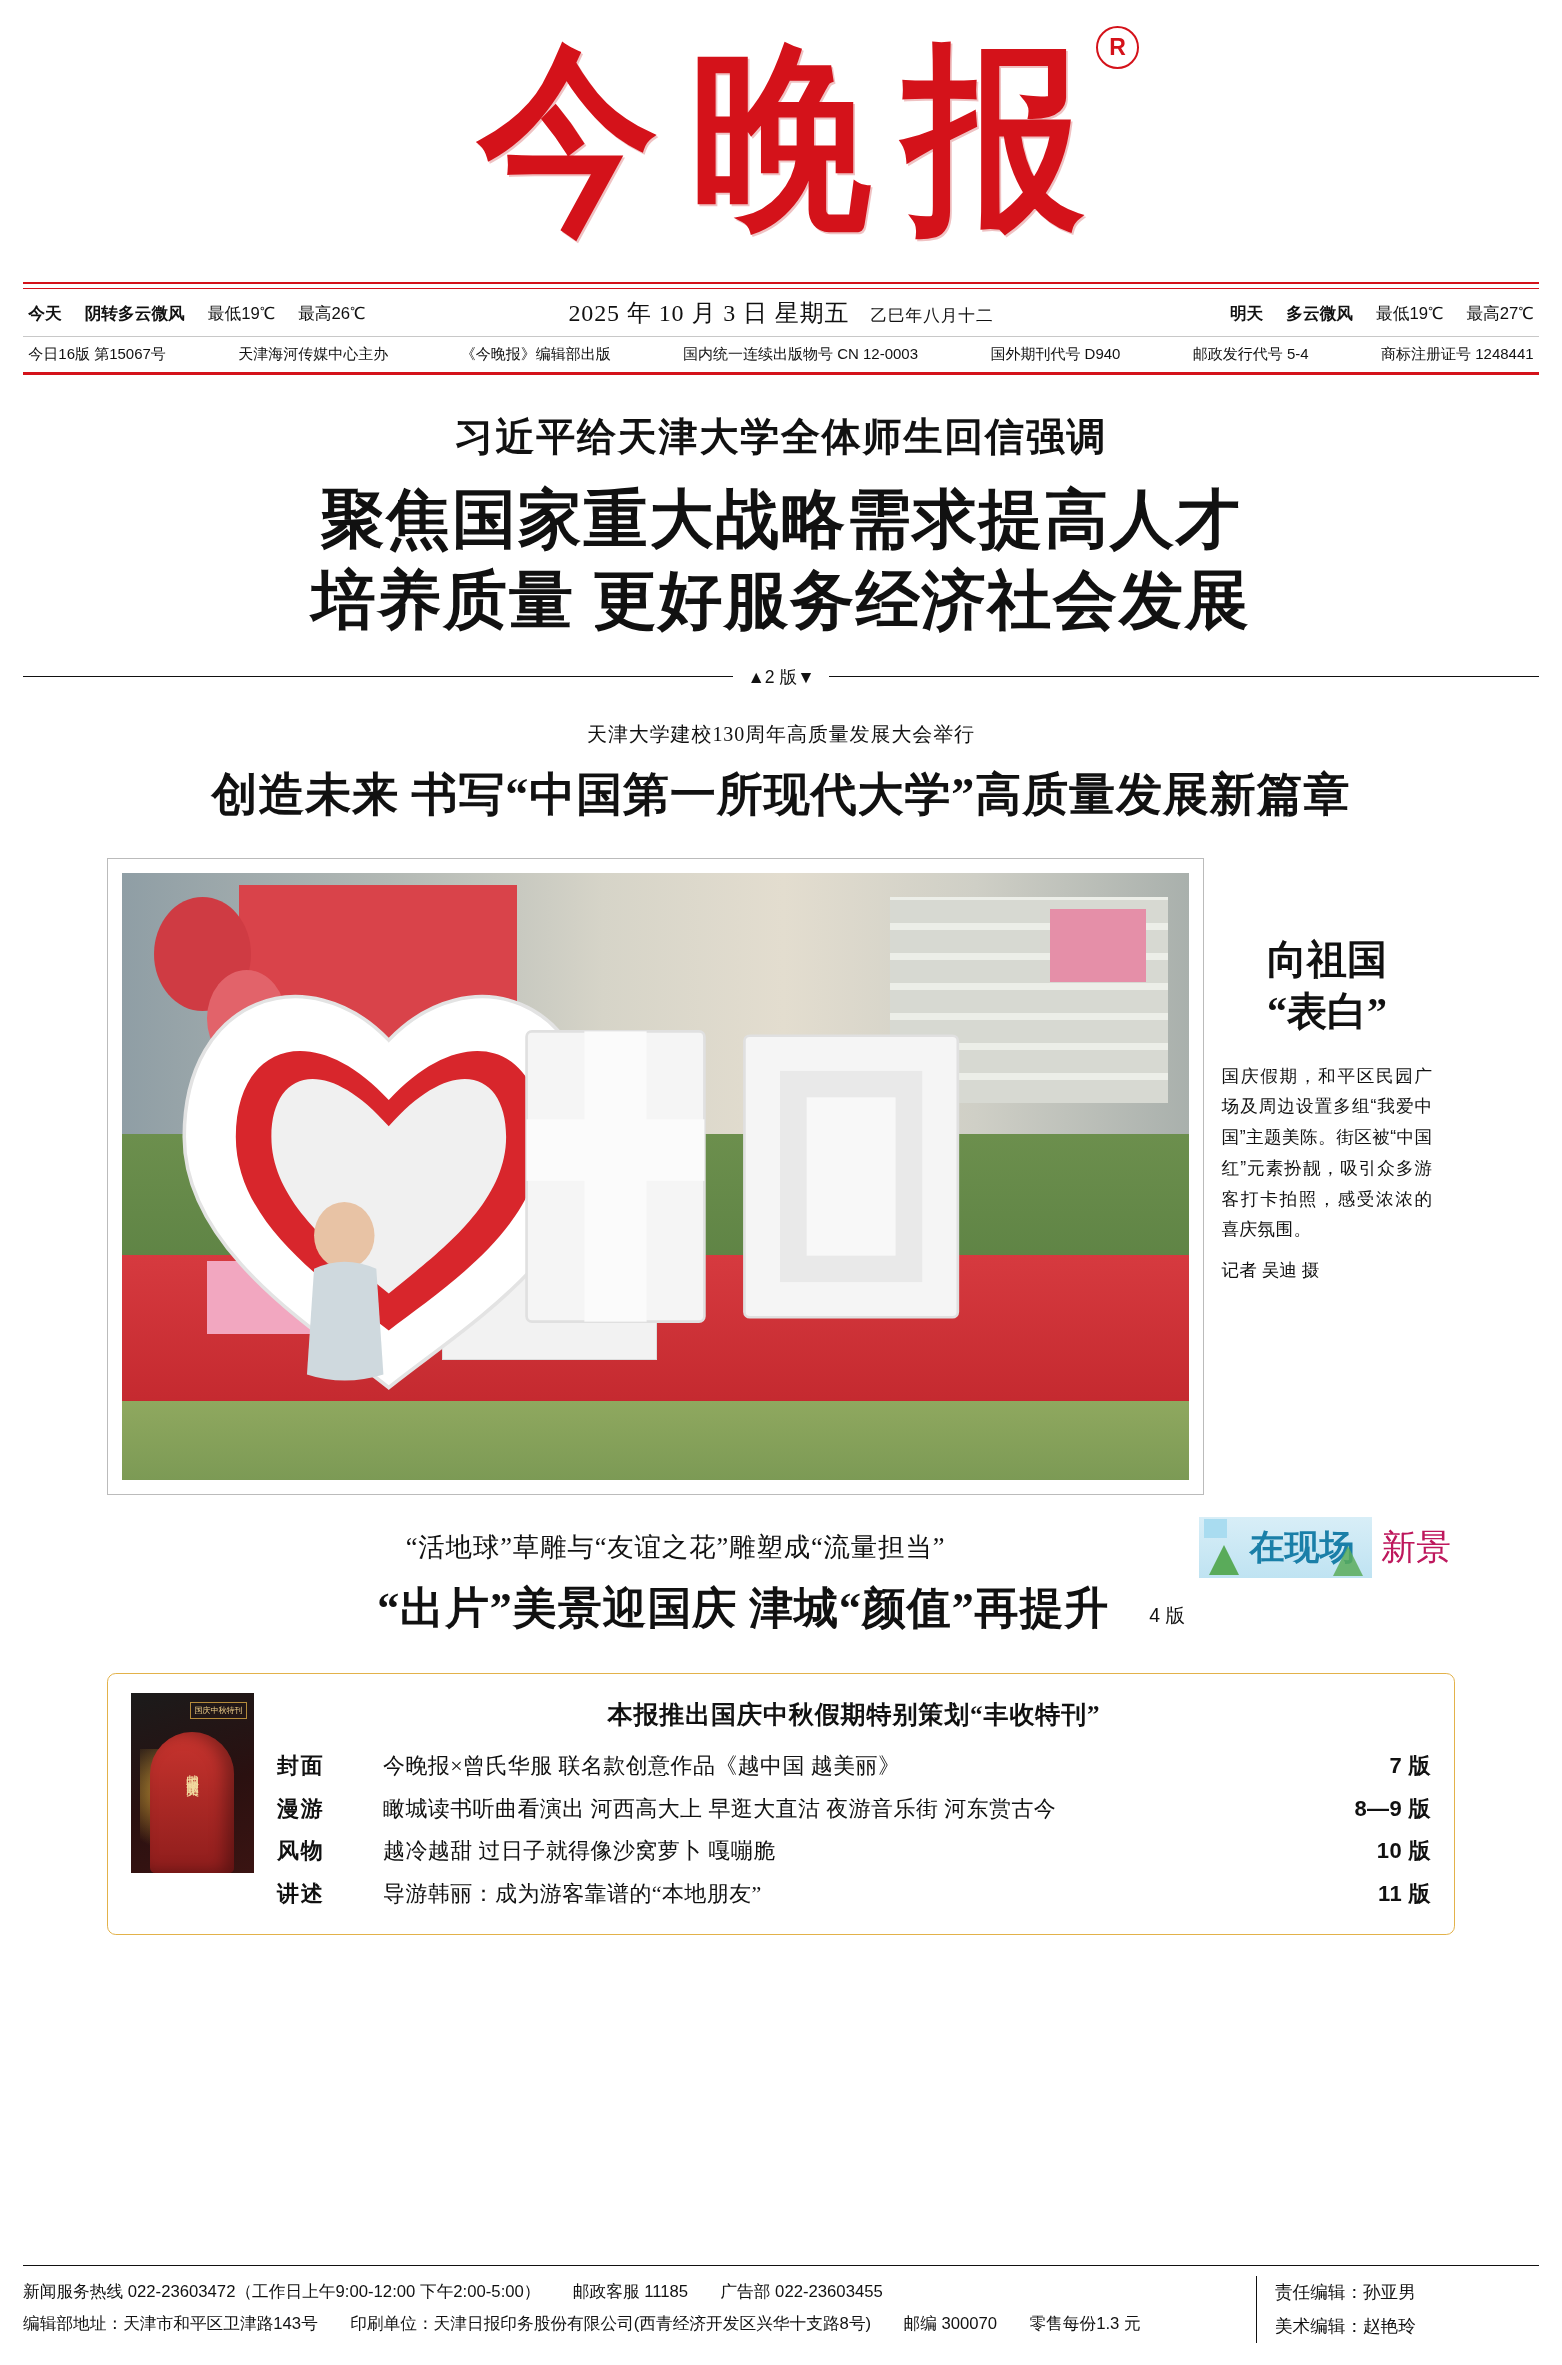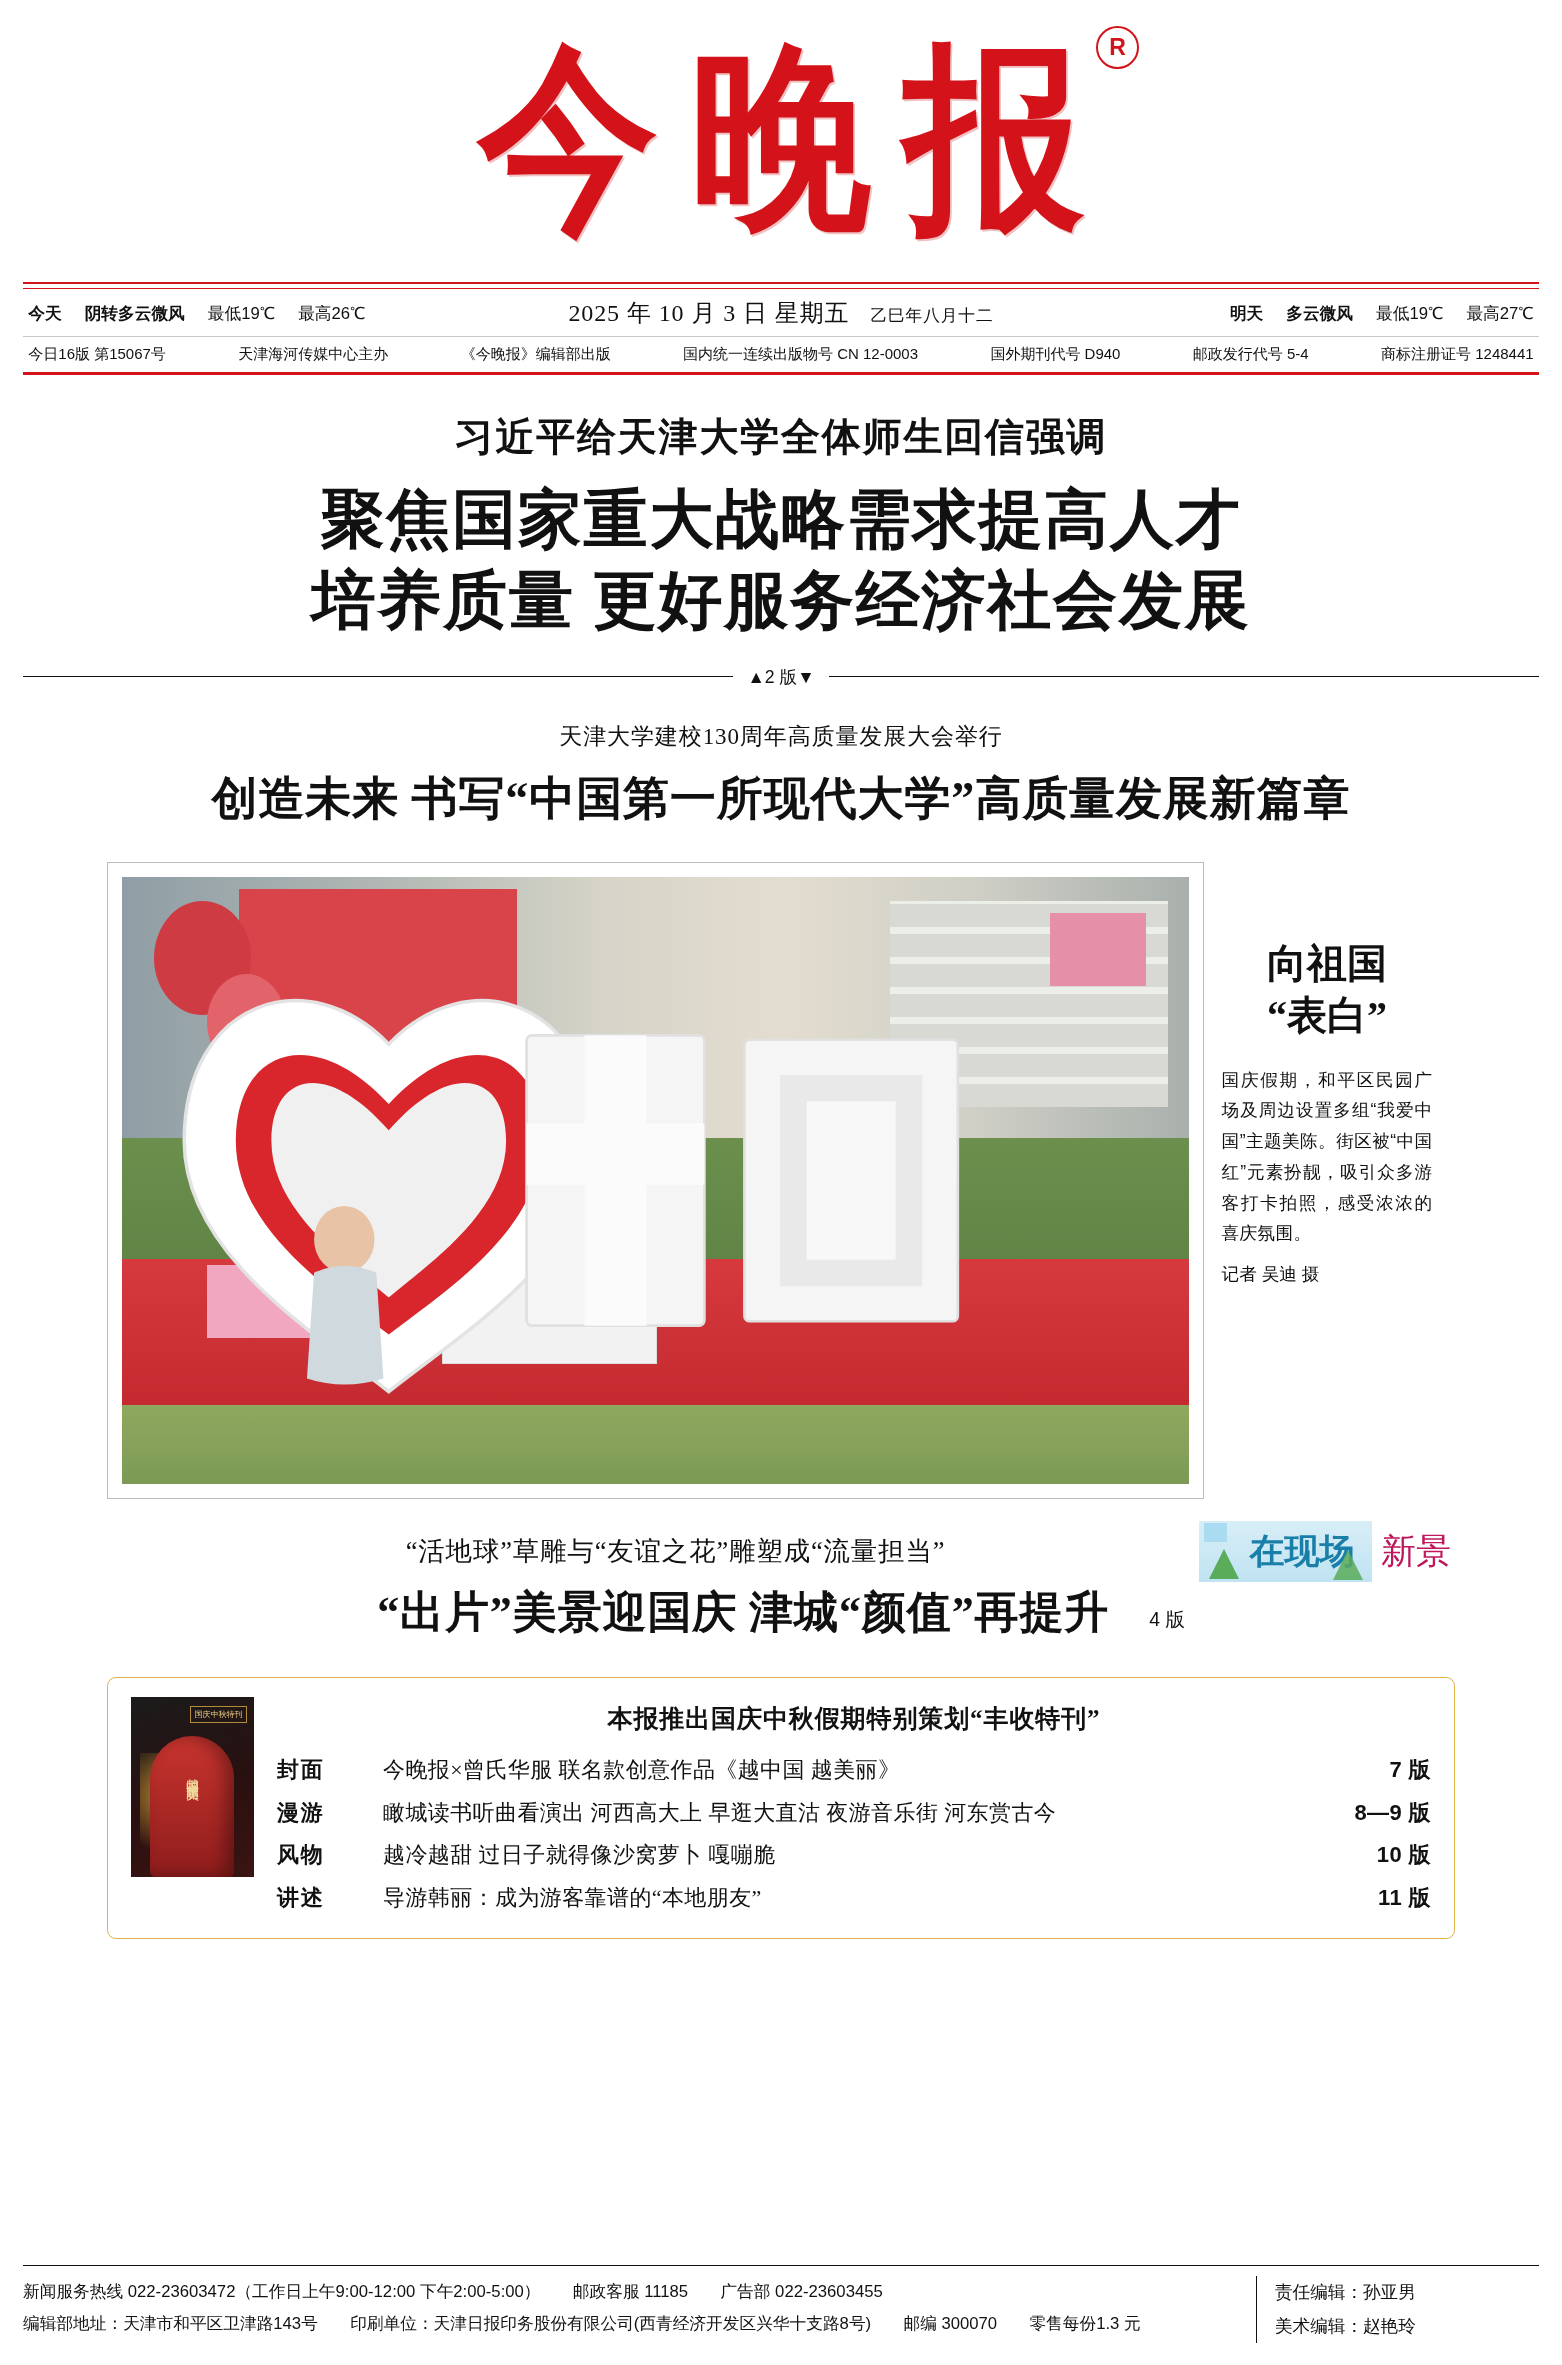--- a/index.html
+++ b/index.html
@@ -149,21 +149,21 @@
     flex: 1;
   }
   .page-ref .txt { white-space: nowrap; }
 
   
   .second {
     text-align: center;
     padding-top: 32px;
   }
   .second-kicker {
-    font-size: 23px;
+    font-size: 20px;
     letter-spacing: 0.9px;
     font-family: "Liberation Serif", serif;
     color: #111;
     text-align: center;
   }
   .second-head {
     font-size: 46px;
     font-weight: 700;
     margin-top: 16px;
     letter-spacing: 0.9px;

